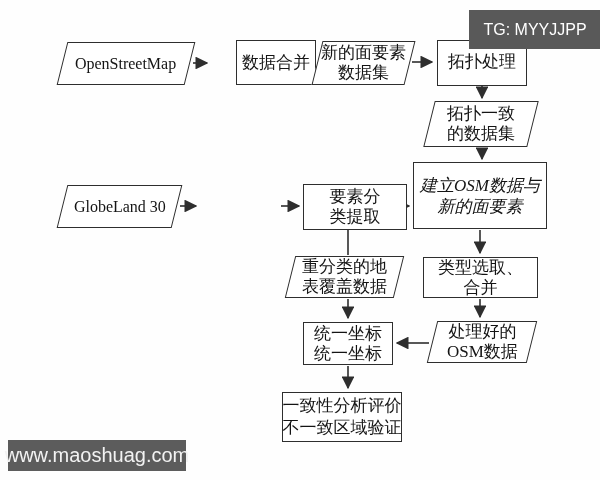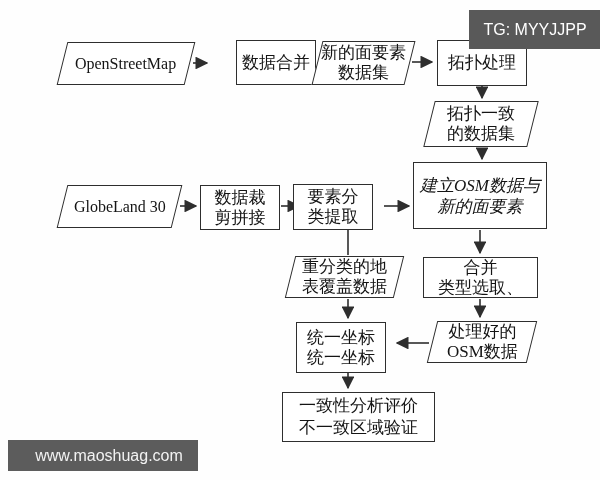--- a/index.html
+++ b/index.html
@@ -15,42 +15,42 @@
     text-align:center; font-size:17px; line-height:20px;
   }
   .node .lbl span { display:block; white-space:nowrap; }
   .para { transform:skewX(-14deg); }
   .para .lbl { transform:skewX(14deg); }
   .latin { font-size:16px; }
   
   #n-osm       { left:62px;  top:42px;  width:128px; height:43px; }
   #n-merge     { left:212px; top:40px;  width:80px;  height:45px;margin-left:24px; }
   #n-newpoly   { left:317px; top:41px;  width:93px;  height:44px; }
-  #n-topo      { left:437px; top:40px;  width:90px;  height:46px; }
+  #n-topo      { left:437px; top:40px;  width:90px;  height:46px;font-family:Liberation Mono, monospace; }
   #n-topods    { left:429px; top:101px; width:104px; height:46px; }
   #n-mapping   { left:413px; top:162px; width:134px; height:67px; line-height:21px;font-style:italic;}
   #n-globeland { left:62px;  top:185px; width:115px; height:43px; }
   #n-clip      { left:200px; top:185px; width:80px;  height:45px; }
-  #n-extract   { left:293px; top:184px; width:80px;  height:46px; }
+  #n-extract   { left:303px; top:184px; width:104px;  height:46px; }
   #n-reclass   { left:290px; top:256px; width:109px; height:42px; }
   #n-typesel   { left:423px; top:257px; width:115px; height:41px; }
   #n-osmready  { left:432px; top:321px; width:100px; height:42px; }
-  #n-unify     { left:296px; top:322px; width:90px;  height:51px; }
-  #n-final     { left:282px; top:392px; width:153px; height:50px; line-height:22px;}
+  #n-unify     { left:303px; top:322px; width:90px;  height:43px; }
+  #n-final     { left:282px; top:392px; width:120px; height:50px; line-height:22px;}
   
   #arrow-layer { position:absolute; left:0; top:0; width:600px; height:480px; }
   #tg-badge {
     position:absolute; left:469px; top:10px; width:132px; height:39px;
     display:flex; align-items:center; justify-content:center;
     font-family:"Liberation Sans","DejaVu Sans",sans-serif; font-size:16px;
   }
   #watermark {
     position:absolute; left:8px; top:440px; width:178px; height:31px;
     display:flex; align-items:center; justify-content:center;
-    font-family:"Liberation Sans","DejaVu Sans",sans-serif; font-size:16px;padding-left:12px;
+    font-family:"Liberation Sans","DejaVu Sans",sans-serif; font-size:20px;
   }
 </style>
 </head>
 <body>
 
 <div id="canvas" style="background: rgb(254, 254, 254);">
 
   <svg id="arrow-layer" viewBox="0 0 600 480" xmlns="http://www.w3.org/2000/svg">
     <defs>
       <marker id="ah" viewBox="0 0 10 10" refX="9" refY="5" markerWidth="8" markerHeight="8" orient="auto">
@@ -113,45 +113,39 @@
       <span>新的面要素</span>
     </div>
   </div>
 
   <div class="node para latin" id="n-globeland">
     <div class="lbl">
         <span>GlobeLand 30</span>
       </div>
   </div>
 
-  <div class="node" id="n-clip">
-    <div class="lbl">
-      <span>数据裁</span>
-      <span>剪拼接</span>
-    </div>
-  </div>
 
   <div class="node" id="n-extract">
     <div class="lbl">
       <span>要素分</span>
       <span>类提取</span>
     </div>
   </div>
 
   <div class="node para" id="n-reclass">
     <div class="lbl">
       <span>重分类的地</span>
       <span>表覆盖数据</span>
     </div>
   </div>
 
   <div class="node" id="n-typesel">
     <div class="lbl">
+      <span>类型选取、</span>
       <span>合并</span>
-      <span>类型选取、</span>
     </div>
   </div>
 
   <div class="node para" id="n-osmready">
     <div class="lbl">
       <span>处理好的</span>
       <span>OSM数据</span>
     </div>
   </div>
 

